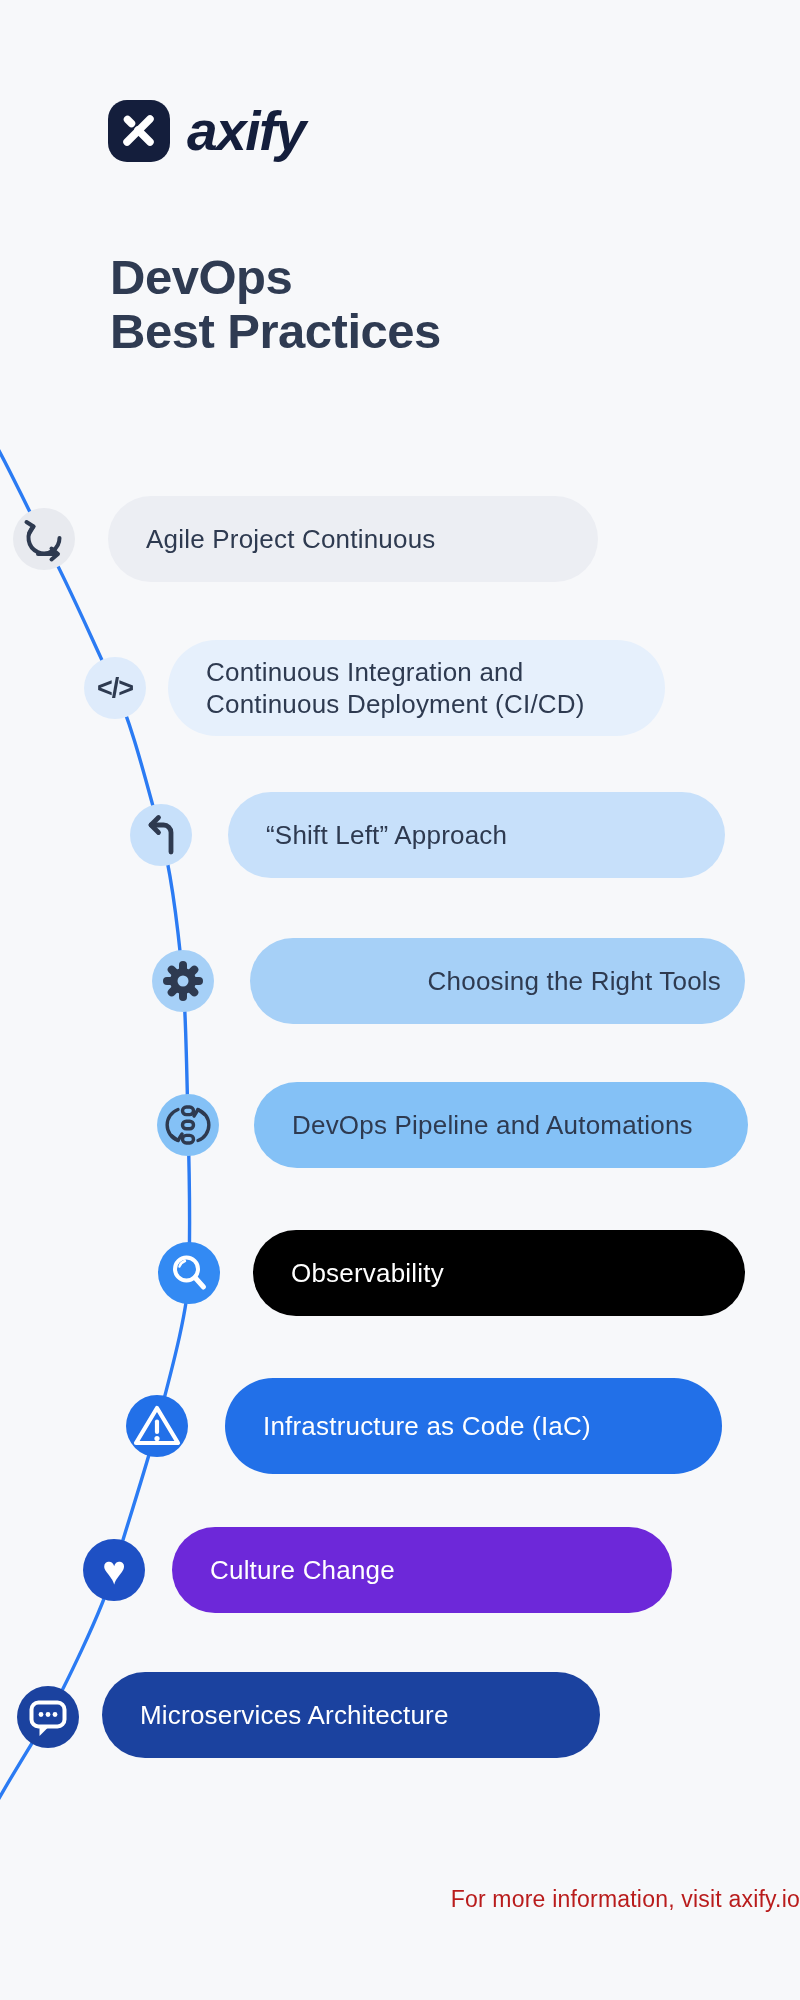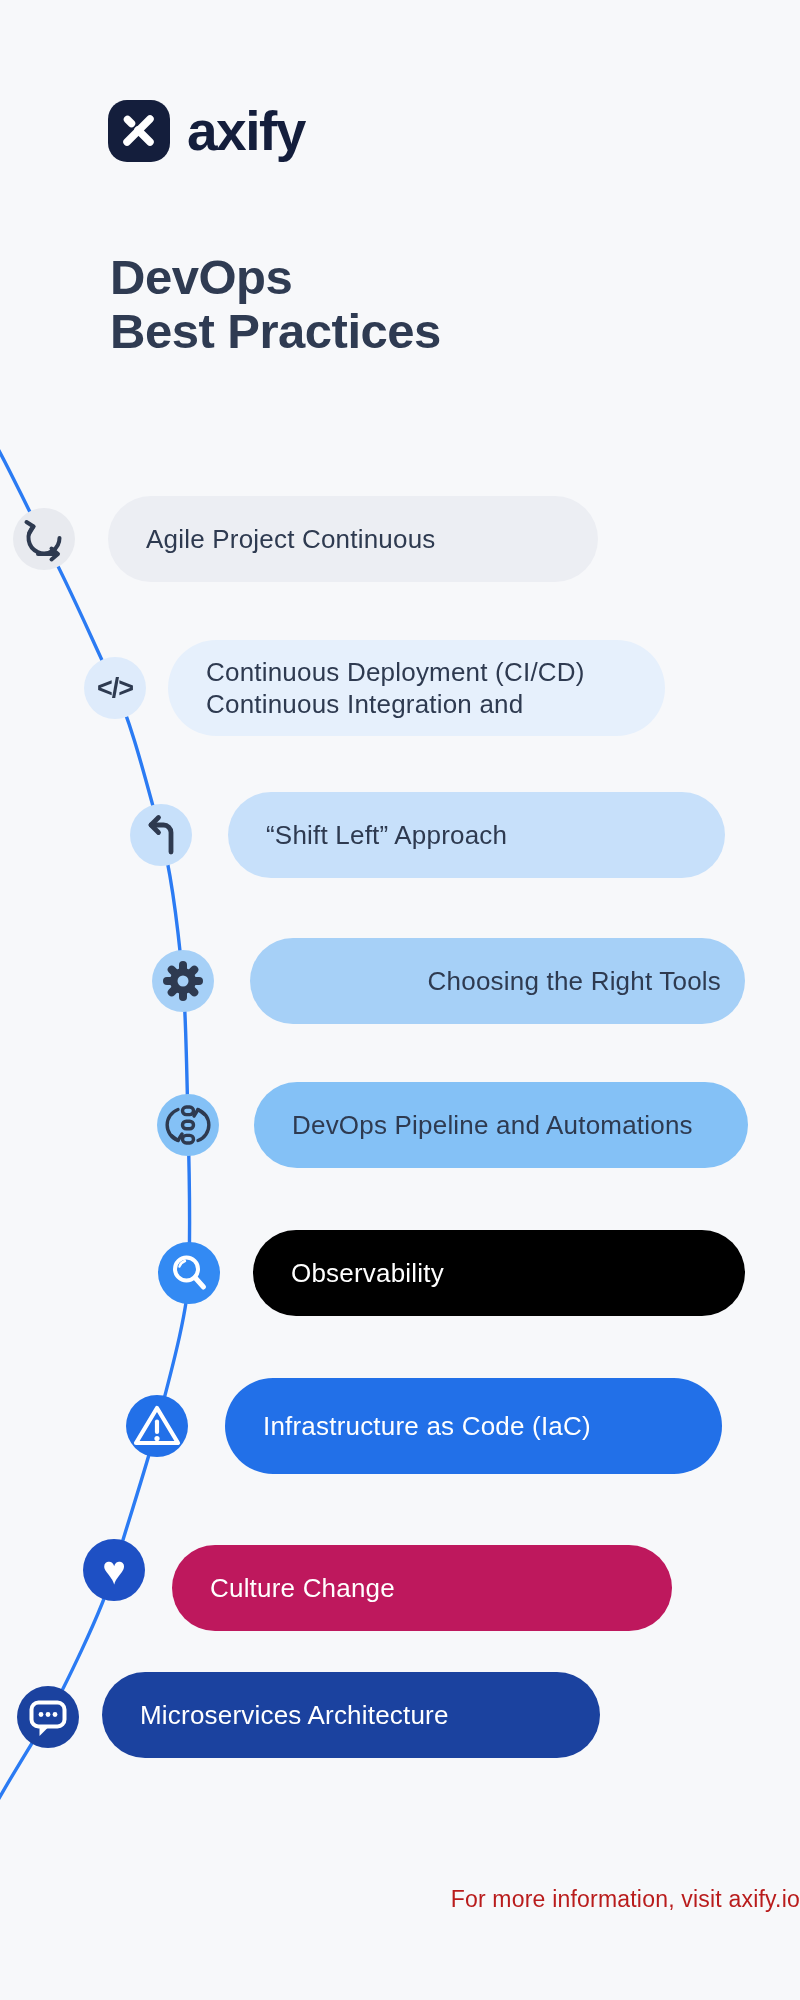--- a/index.html
+++ b/index.html
@@ -1,21 +1,21 @@
 <!DOCTYPE html>
 <html><head>
 <meta charset="utf-8">
 <style>
   html,body{margin:0;padding:0;}
   .canvas{
     position:relative;width:800px;height:2000px;background:#F7F8FA;
     overflow:hidden;font-family:"Liberation Sans",sans-serif;
   }
   
-  .logo{position:absolute;left:108px;top:100px;display:flex;align-items:flex-start;}
+  .logo{position:absolute;left:108px;top:100px;display:flex;align-items:flex-start;font-style:italic;}
   .logo-mark{width:62px;height:62px;border-radius:19px;background:#141E3C;position:relative;flex:0 0 auto;}
   .logo-text{margin-left:17px;font-size:55px;font-weight:700;color:#141E3C;letter-spacing:-1.5px;line-height:62px;}
   
   .title{position:absolute;left:110px;top:250px;font-size:49px;line-height:54px;font-weight:700;color:#2F3B52;letter-spacing:-.5px;}
   
   .curve{position:absolute;left:0;top:0;z-index:1;}
   
   .badge{position:absolute;width:62px;height:62px;border-radius:50%;display:flex;align-items:center;justify-content:center;z-index:3;}
   .pill{position:absolute;border-radius:999px;display:flex;flex-direction:column;justify-content:center;
         padding-left:38px;padding-right:24px;box-sizing:border-box;z-index:2;
@@ -32,21 +32,21 @@
   .p3{left:228px;top:792px;width:497px;height:86px;background:#C7E0FA;}
   .b4{left:152px;top:950px; background:#A6D0F7;}
   .p4{left:250px;top:938px;width:495px;height:86px;background:#A6D0F7;align-items:flex-end;}
   .b5{left:157px;top:1094px;background:#84C1F6;}
   .p5{left:254px;top:1082px;width:494px;height:86px;background:#84C1F6;}
   .b6{left:158px;top:1242px;background:#338AF3;}
   .p6{left:253px;top:1230px;width:492px;height:86px;background:#000000;}
   .b7{left:126px;top:1395px;background:#2270E8;}
   .p7{left:225px;top:1378px;width:497px;height:96px;background:#2270E8;gap:28px;}
   .b8{left:83px; top:1539px;background:#1E50C4;}
-  .p8{left:172px;top:1527px;width:500px;height:86px;background:#be185d;margin-top:18px;}
+  .p8{left:172px;top:1527px;width:500px;height:86px;background:#6d28d9;}
   .b9{left:17px; top:1686px;background:#1B429F;}
   .p9{left:102px;top:1672px;width:498px;height:86px;background:#1B429F;}
   
   .footer{position:absolute;left:0;top:1886px;width:100%;text-align:right;
           font-size:23px;color:#b91c1c;letter-spacing:.2px;}
 </style>
 </head>
 <body>
 
 <div class="canvas">
@@ -94,22 +94,22 @@
     </svg>
   </div>
   <div class="pill p1 dark-t">
     <span>Agile Project Continuous</span>
   </div>
 
   <div class="badge b2">
     <span class="glyph-text">&lt;/&gt;</span>
   </div>
   <div class="pill p2 dark-t">
+    <span>Continuous Integration and</span>
     <span>Continuous Deployment (CI/CD)</span>
-    <span>Continuous Integration and</span>
   </div>
 
   <div class="badge b3">
     <svg width="62" height="62" viewBox="0 0 62 62">
       <g fill="none" stroke="#2E3A50" stroke-width="4.8" stroke-linecap="round" stroke-linejoin="round">
         <path d="M41 48 V28.5 A7.5 7.5 0 0 0 33.5 21 H21"></path>
         <path d="M28.5 13.5 L21 21 L28.5 28.5"></path>
       </g>
     </svg>
   </div>

